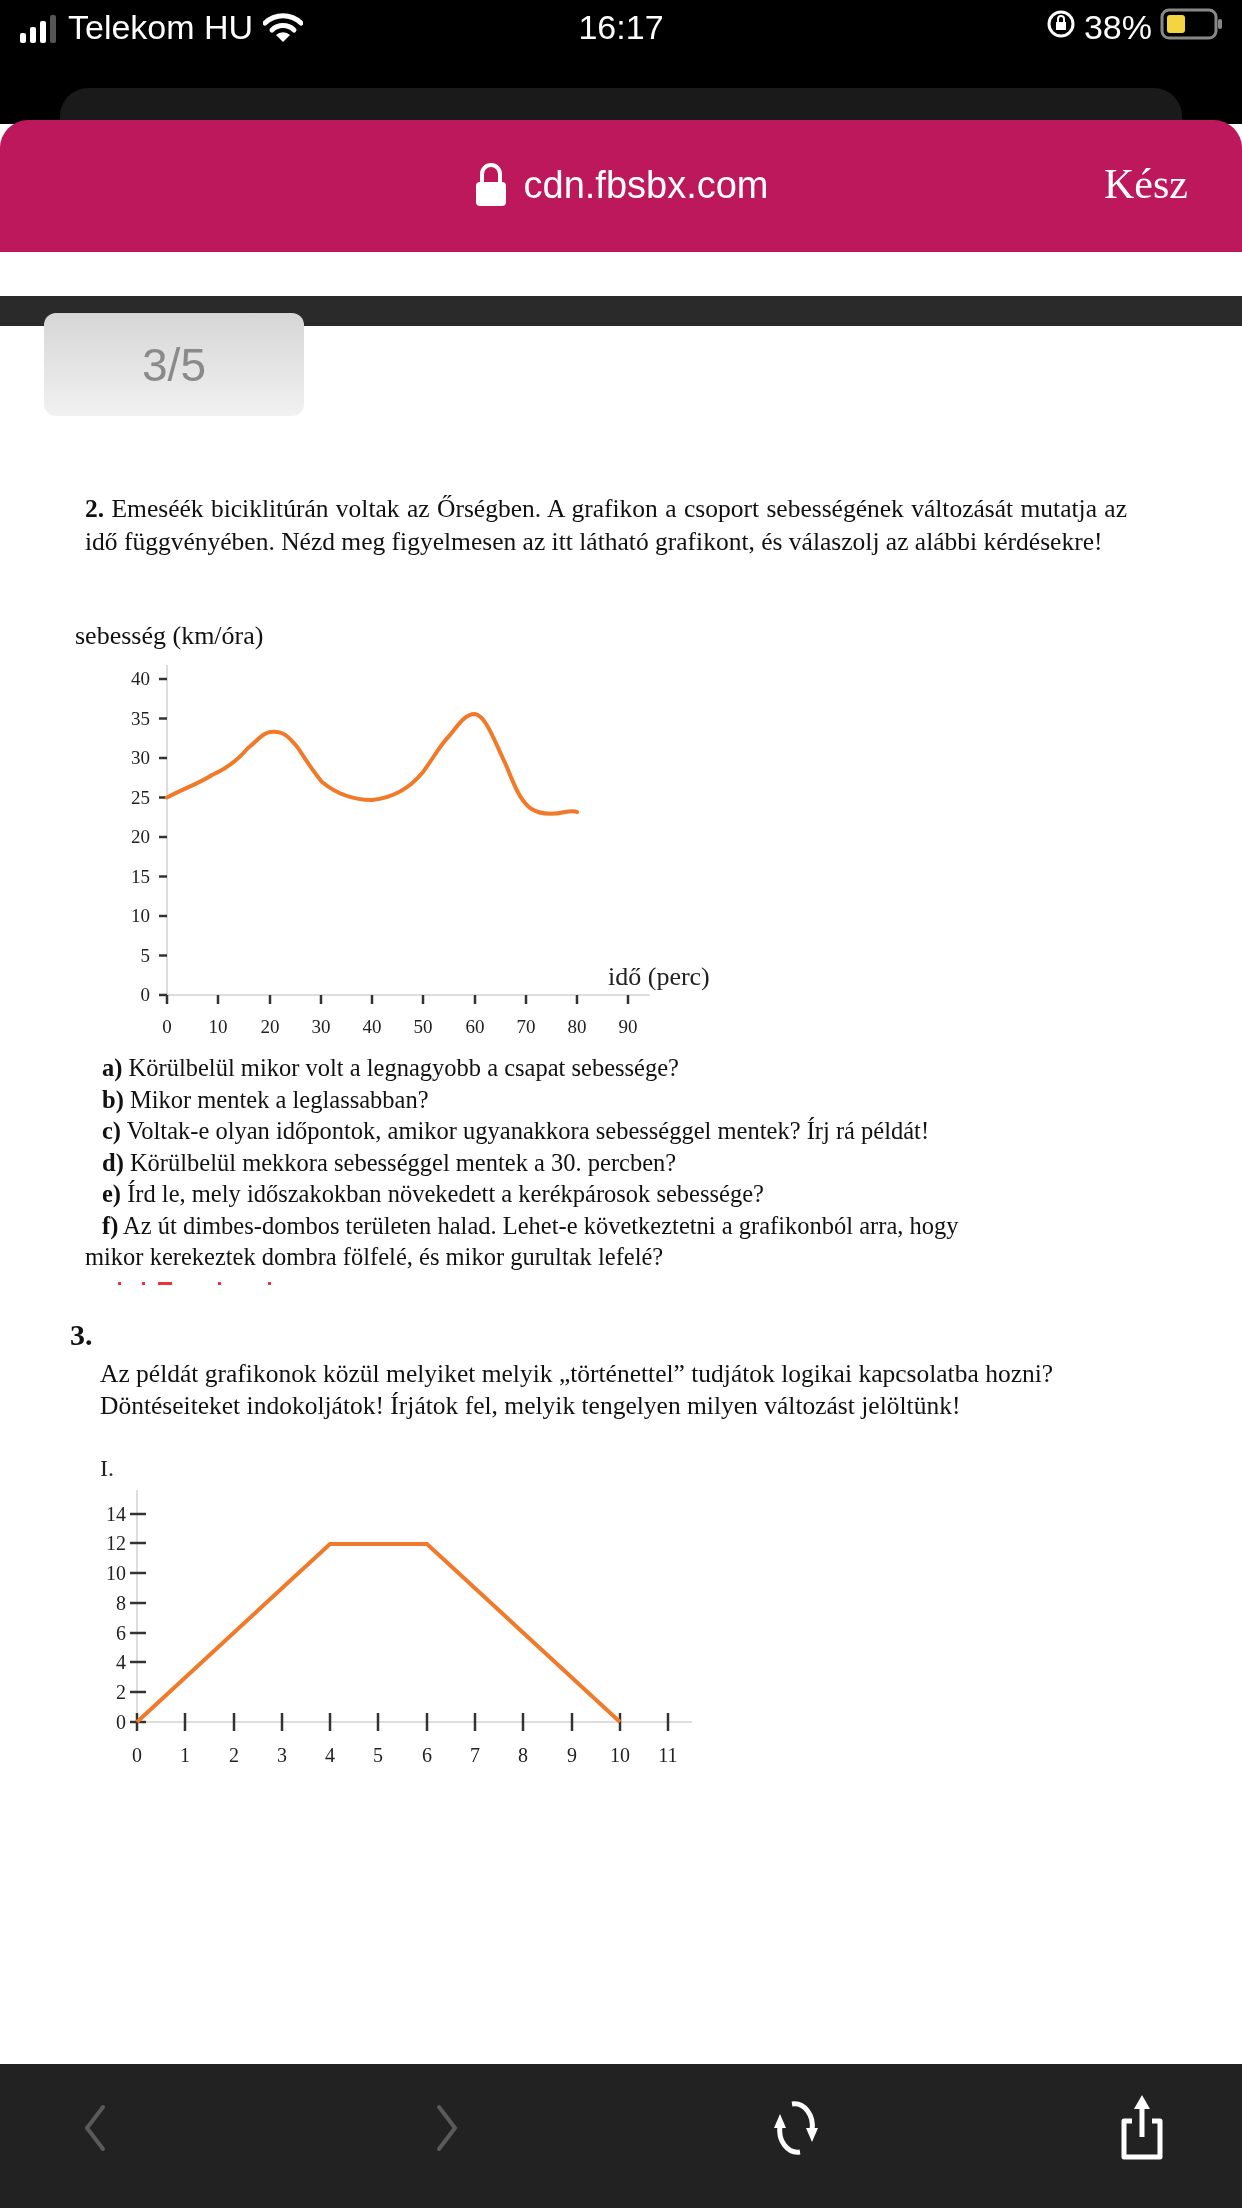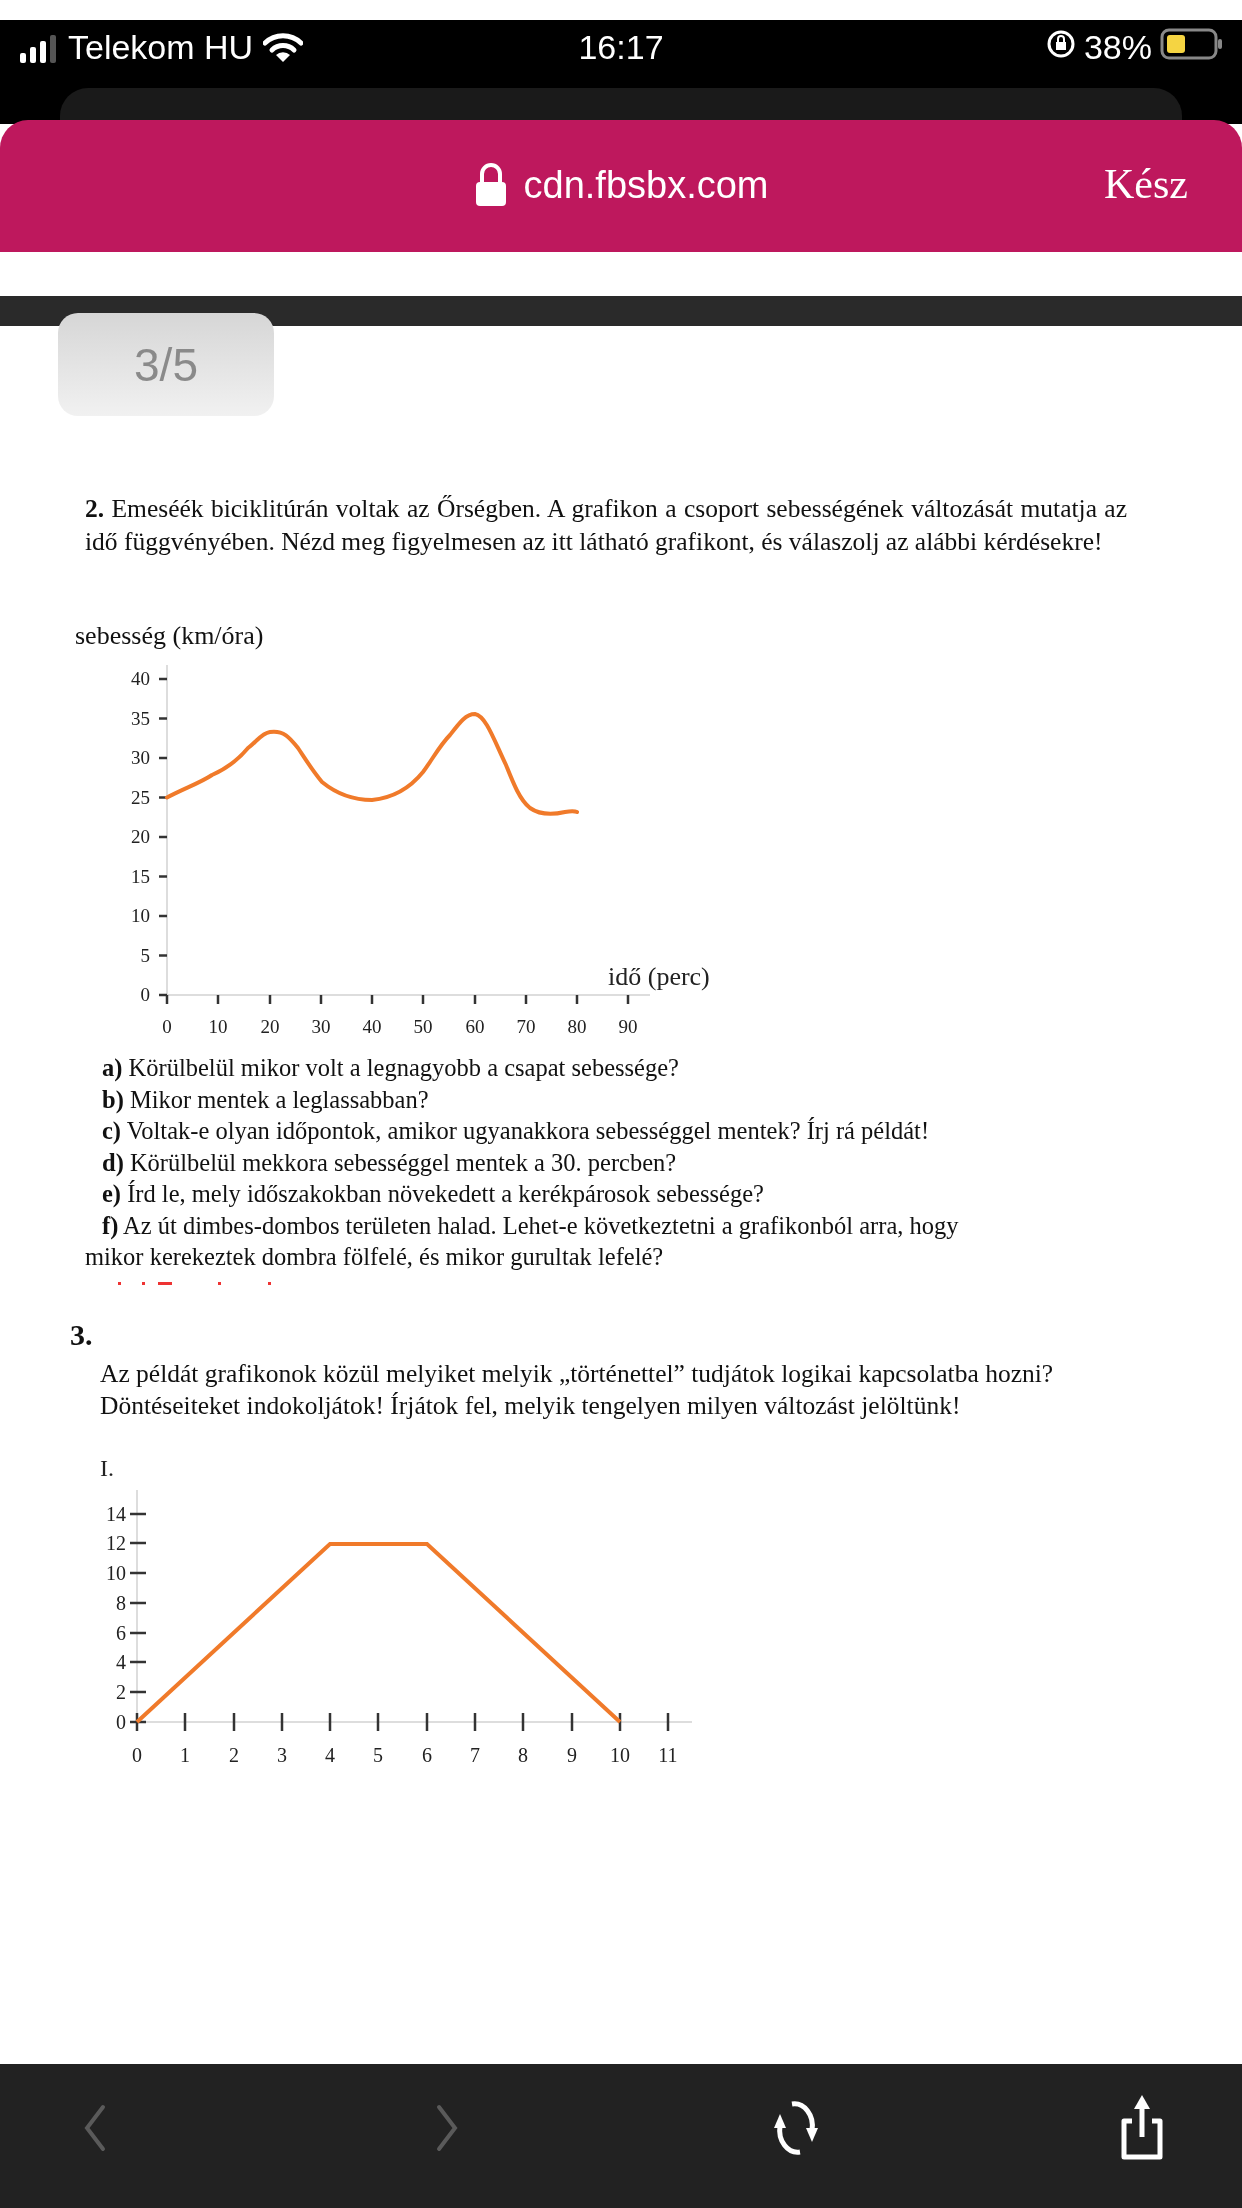--- a/index.html
+++ b/index.html
@@ -1,29 +1,29 @@
 <!DOCTYPE html>
 <html><head>
 <meta charset="utf-8">
 <style>
   html,body{margin:0;padding:0;}
   body{width:1242px;height:2208px;position:relative;overflow:hidden;background:#fff;font-family:"Liberation Sans",sans-serif;}
-  .statusbar{position:absolute;left:0;top:0;width:1242px;height:64px;background:#000;color:#fff;margin-top:20px;}
+  .statusbar{position:absolute;left:0;top:0;width:1242px;height:64px;background:#000;color:#fff;}
   .sb-left{position:absolute;left:20px;top:8px;display:flex;align-items:center;gap:10px;font-size:34px;}
   .sb-time{position:absolute;left:0;width:1242px;top:8px;text-align:center;font-size:34px;}
   .sb-right{position:absolute;right:18px;top:8px;display:flex;align-items:flex-start;gap:8px;font-size:34px;}
   .bg-sheet{position:absolute;left:0;top:64px;width:1242px;height:60px;background:#000;}
   .bg-card{position:absolute;left:60px;top:88px;width:1122px;height:60px;background:#1a1a1a;border-radius:28px 28px 0 0;}
   .navbar{position:absolute;left:0;top:120px;width:1242px;height:132px;background:#be185d;border-radius:28px 28px 0 0;}
   .url{position:absolute;left:0;width:1242px;top:42px;display:flex;justify-content:center;align-items:center;gap:16px;color:#fff;font-size:38px;}
   .done{position:absolute;right:54px;top:40px;color:#fff;font-size:42px;background:none;border:none;font-family:Liberation Serif, serif;padding:0;}
   .whitestrip{position:absolute;left:0;top:252px;width:1242px;height:44px;background:#fff;}
   .darkstrip{position:absolute;left:0;top:296px;width:1242px;height:30px;background:#2a2a2a;}
   .doc{position:absolute;left:0;top:326px;width:1242px;height:1738px;background:#fff;}
-  .pagebadge{position:absolute;left:58px;top:313px;width:216px;height:103px;border-radius:20px;background:linear-gradient(#d6d6d6,#f1f1f1);color:#8a8a8a;font-size:46px;display:flex;align-items:center;justify-content:center;}
+  .pagebadge{position:absolute;left:44px;top:313px;width:260px;height:103px;border-radius:12px;background:linear-gradient(#d6d6d6,#f1f1f1);color:#8a8a8a;font-size:46px;display:flex;align-items:center;justify-content:center;}
   .serif{font-family:"Liberation Serif",serif;color:#111;}
   .p2{position:absolute;left:85px;top:492px;width:1042px;font-size:25.5px;line-height:33px;text-align:justify;}
   .ylabel1{position:absolute;left:75px;top:621px;font-size:26px;}
   .questions{position:absolute;left:85px;top:1052px;width:1080px;font-size:24.5px;line-height:31.5px;}
   .questions div{white-space:nowrap;}
   .q-ind{padding-left:17px;}
   .redmarks{position:absolute;left:118px;top:1282px;width:160px;height:4px;}
   .q3num{position:absolute;left:70px;top:1318px;font-size:30px;font-weight:bold;}
   .q3text{position:absolute;left:100px;top:1358px;width:1060px;font-size:25.5px;line-height:32px;}
   .chart1{position:absolute;left:0;top:0;}

